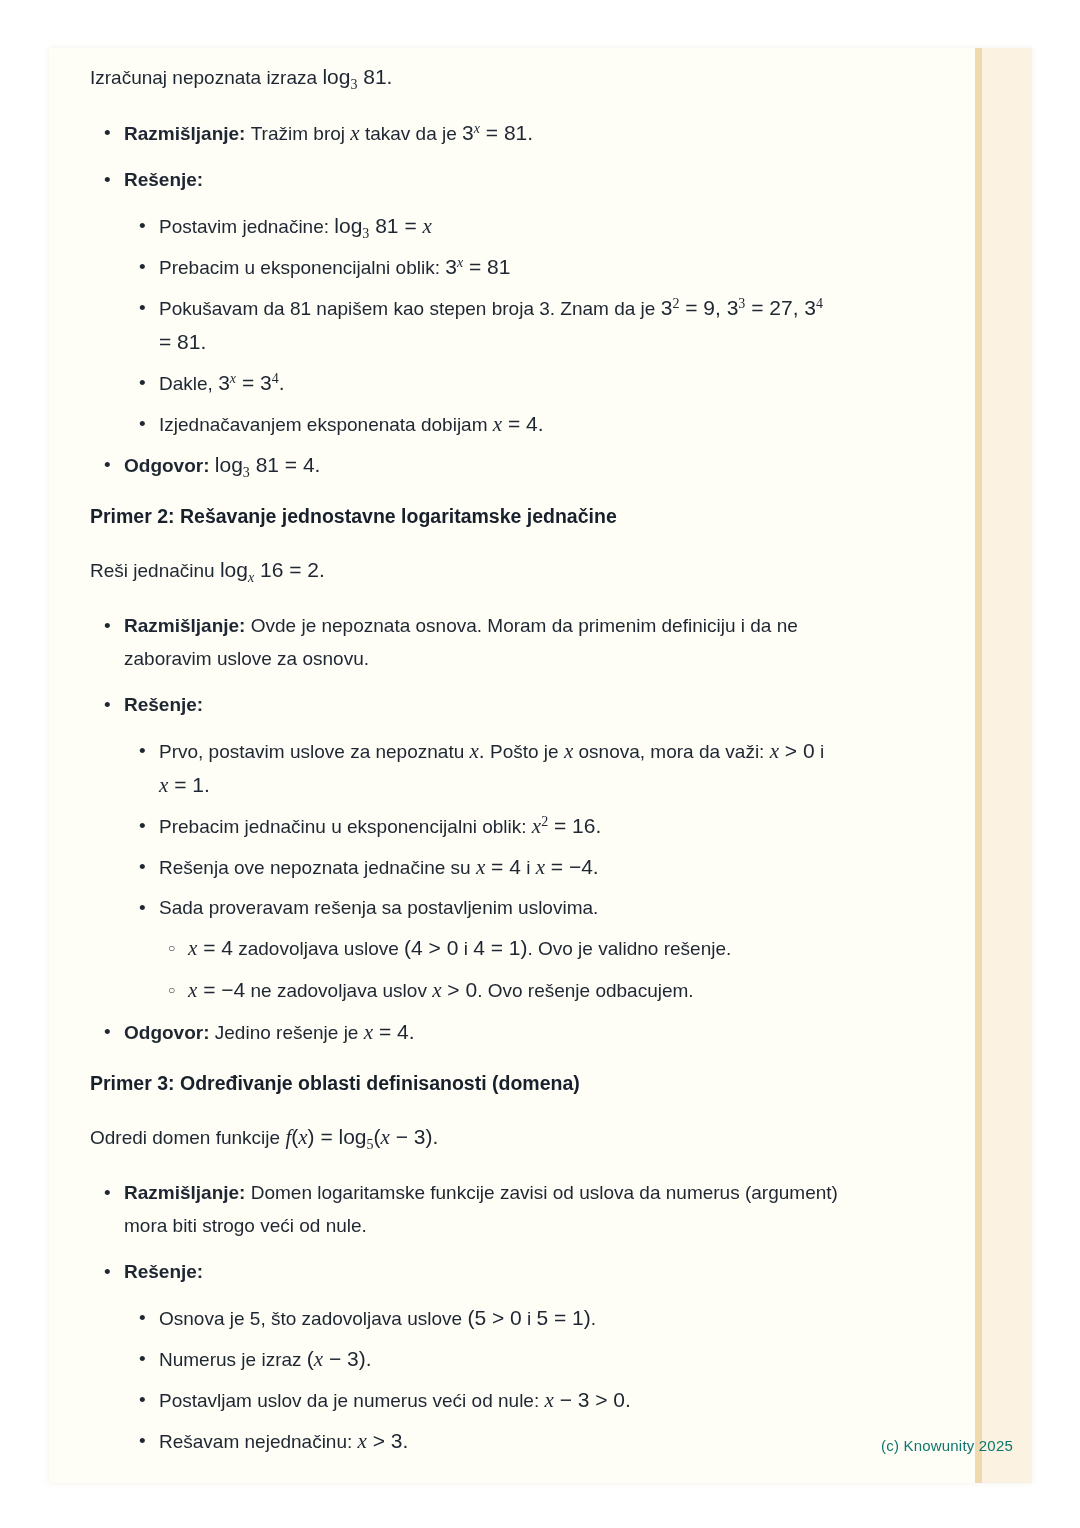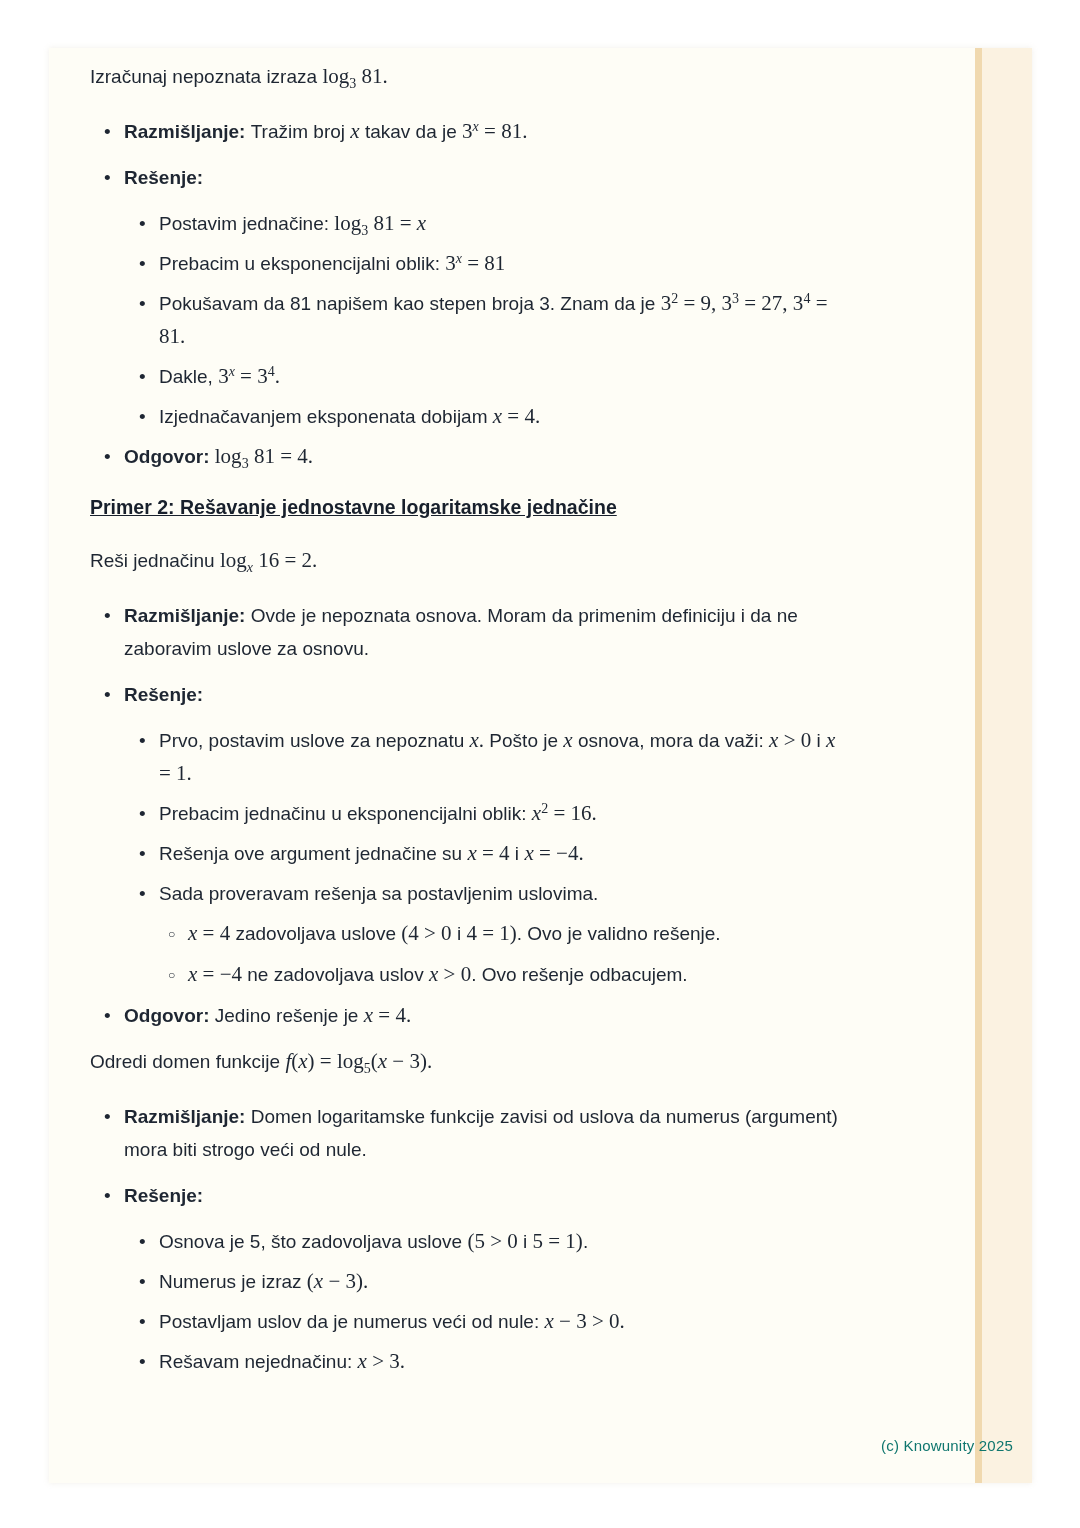--- a/index.html
+++ b/index.html
@@ -21,32 +21,32 @@
   }
   .accent-stripe{
     position:absolute;right:50px;top:0;width:7px;height:100%;
     background:#F0D9AF;
   }
   .doc{
     position:absolute;left:41px;top:12px;width:748px;
     font-size:19px;line-height:33px;
   }
   .para{margin:0 0 22px 0;}
-  .heading{font-weight:700;margin:18px 0 20px 0;color:#18202C;font-size:19.5px;text-decoration:underline;}
+  .heading{font-weight:700;margin:18px 0 20px 0;color:#18202C;font-size:19.5px;}
   .list{margin:0 0 4px 0;}
   .item{display:flex;align-items:flex-start;}
   .lv1{margin-left:14px;margin-bottom:13px;}
   .lv2{margin-left:49px;margin-bottom:7px;}
   .lv3{margin-left:78px;margin-bottom:8px;}
   .sublist{margin-top:2px;margin-bottom:5px;}
   .bullet{flex:0 0 20px;color:#1E2632;}
   .bullet.circle{font-size:12px;transform:translateY(1px);}
   .content{flex:1 1 auto;min-width:0;}
   .seg-b{font-weight:700;text-align:center;}
-  .seg-m{font-family:Liberation Serif, serif;font-size:21px;}
+  .seg-m{font-family:Liberation Sans, sans-serif;font-size:21px;}
   .seg-mi{font-family:"Liberation Serif",serif;font-size:21px;font-style:italic;}
   sub.seg-sub,sub.seg-subi,sup.seg-sup,sup.seg-supi{
     font-family:"Liberation Serif",serif;font-size:14px;line-height:1;
   }
   sub.seg-subi,sup.seg-supi{font-style:italic;}
   .footer-watermark{
     position:absolute;right:19px;top:1389px;z-index:3;
     font-size:15px;color:#0f766e;letter-spacing:0.2px;
   }
 </style>
@@ -109,21 +109,21 @@
           <div class="item lv2">
             <span class="bullet">•</span>
             <span class="content"><span class="seg-t">Prvo, postavim uslove za nepoznatu </span><span class="seg-mi">x</span><span class="seg-m">.</span><span class="seg-t"> Pošto je </span><span class="seg-mi">x</span><span class="seg-t"> osnova, mora da važi: </span><span class="seg-mi">x</span><span class="seg-m"> &gt; 0</span><span class="seg-t"> i </span><span class="seg-mi">x</span><span class="seg-m"> = 1.</span></span>
           </div>
           <div class="item lv2">
             <span class="bullet">•</span>
             <span class="content"><span class="seg-t">Prebacim jednačinu u eksponencijalni oblik: </span><span class="seg-mi">x</span><sup class="seg-sup">2</sup><span class="seg-m"> = 16.</span></span>
           </div>
           <div class="item lv2">
             <span class="bullet">•</span>
-            <span class="content"><span class="seg-t">Rešenja ove argument jednačine su </span><span class="seg-mi">x</span><span class="seg-m"> = 4</span><span class="seg-t"> i </span><span class="seg-mi">x</span><span class="seg-m"> = −4.</span></span>
+            <span class="content"><span class="seg-t">Rešenja ove nepoznata jednačine su </span><span class="seg-mi">x</span><span class="seg-m"> = 4</span><span class="seg-t"> i </span><span class="seg-mi">x</span><span class="seg-m"> = −4.</span></span>
           </div>
           <div class="item lv2">
             <span class="bullet">•</span>
             <span class="content"><span class="seg-t">Sada proveravam rešenja sa postavljenim uslovima.</span></span>
           </div>
           <div class="sublist">
             <div class="item lv3">
               <span class="bullet circle">○</span>
               <span class="content"><span class="seg-mi">x</span><span class="seg-m"> = 4</span><span class="seg-t"> zadovoljava uslove </span><span class="seg-m">(4 &gt; 0</span><span class="seg-t"> i </span><span class="seg-m">4 = 1)</span><span class="seg-t">. Ovo je validno rešenje.</span></span>
             </div>
@@ -131,20 +131,21 @@
               <span class="bullet circle">○</span>
               <span class="content"><span class="seg-mi">x</span><span class="seg-m"> = −4</span><span class="seg-t"> ne zadovoljava uslov </span><span class="seg-mi">x</span><span class="seg-m"> &gt; 0</span><span class="seg-t">. Ovo rešenje odbacujem.</span></span>
             </div>
           </div>
         </div>
         <div class="item lv1">
           <span class="bullet">•</span>
           <span class="content"><span class="seg-b">Odgovor: </span><span class="seg-t">Jedino rešenje je </span><span class="seg-mi">x</span><span class="seg-m"> = 4.</span></span>
         </div>
       </div>
+      <div class="heading">Primer 3: Određivanje oblasti definisanosti (domena)</div>
       <div class="para"><span class="seg-t">Odredi domen funkcije </span><span class="seg-mi">f</span><span class="seg-m">(</span><span class="seg-mi">x</span><span class="seg-m">) = log</span><sub class="seg-sub">5</sub><span class="seg-m">(</span><span class="seg-mi">x</span><span class="seg-m"> − 3).</span></div>
       <div class="list">
         <div class="item lv1">
           <span class="bullet">•</span>
           <span class="content"><span class="seg-b">Razmišljanje: </span><span class="seg-t">Domen logaritamske funkcije zavisi od uslova da numerus (argument) mora biti strogo veći od nule.</span></span>
         </div>
         <div class="item lv1">
           <span class="bullet">•</span>
           <span class="content"><span class="seg-b">Rešenje:</span></span>
         </div>

